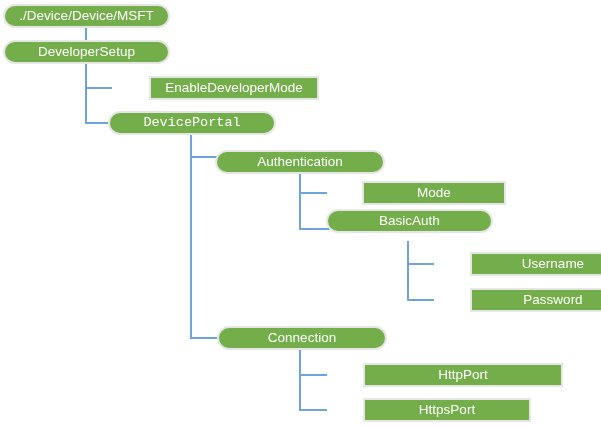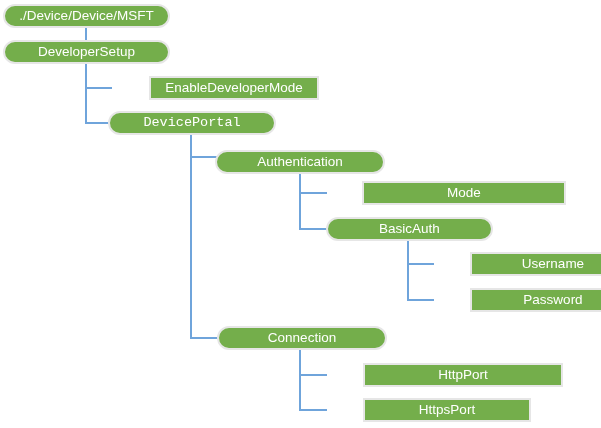--- a/index.html
+++ b/index.html
@@ -39,22 +39,22 @@
     position: absolute;
     background: var(--connector);
     z-index: 1;
   }
   
   .n0  { left: 3px;   top: 4px;   width: 167px; }
   .n1  { left: 3px;   top: 40px;  width: 167px; }
   .n2  { left: 110px; top: 76px;  width: 170px; }
   .n3  { left: 108px; top: 111px; width: 168px; font-family: Liberation Mono, monospace; }
   .n4  { left: 215px; top: 150px; width: 170px; }
-  .n5  { left: 323px; top: 181px; width: 204px; }
-  .n6  { left: 326px; top: 217px; width: 167px; }
+  .n5  { left: 323px; top: 181px; width: 144px; }
+  .n6  { left: 326px; top: 209px; width: 167px; }
   .n7  { left: 431px; top: 252px; width: 166px; }
   .n8  { left: 431px; top: 288px; width: 166px; }
   .n9  { left: 217px; top: 326px; width: 170px; }
   .n10 { left: 324px; top: 363px; width: 200px; }
   .n11 { left: 324px; top: 398px; width: 168px; }
   
   .v1  { left: 85px;  top: 28px;  width: 2px;  height: 12px; }
   .v2  { left: 85px;  top: 64px;  width: 2px;  height: 60px; }
   .h1  { left: 85px;  top: 87px;  width: 27px; height: 2px; }
   .h2  { left: 85px;  top: 122px; width: 28px; height: 2px; }

